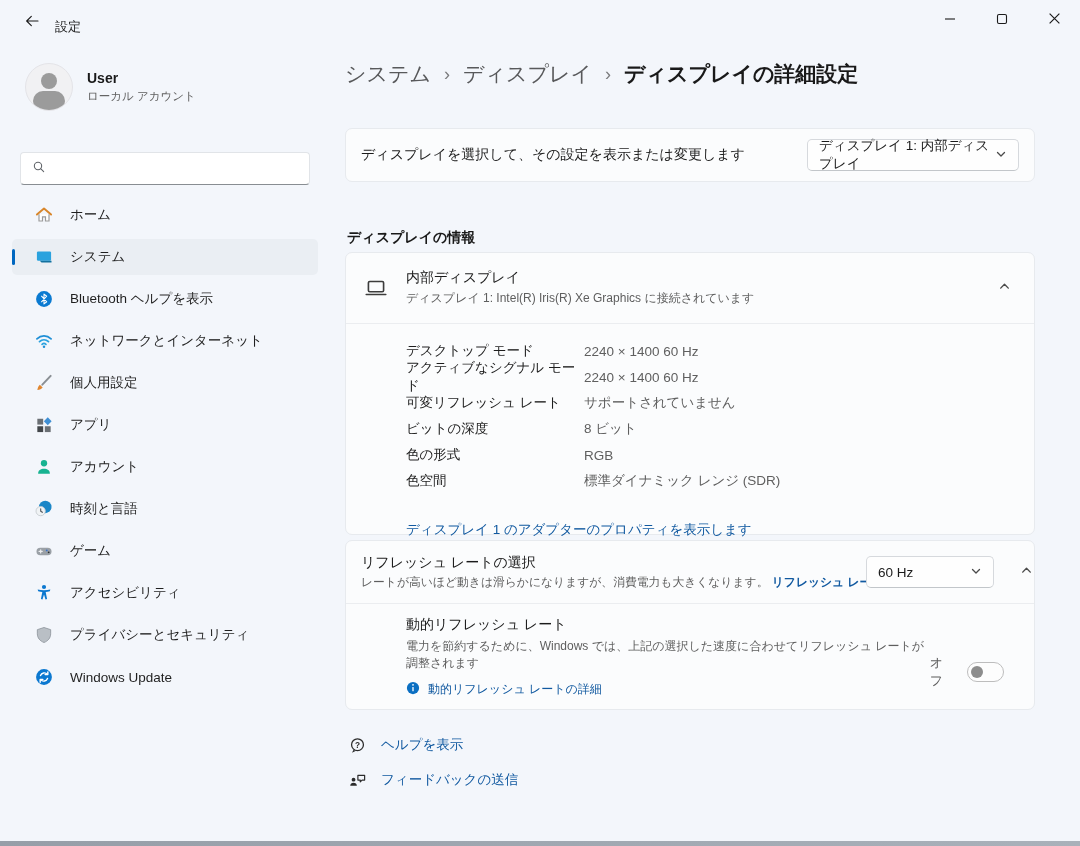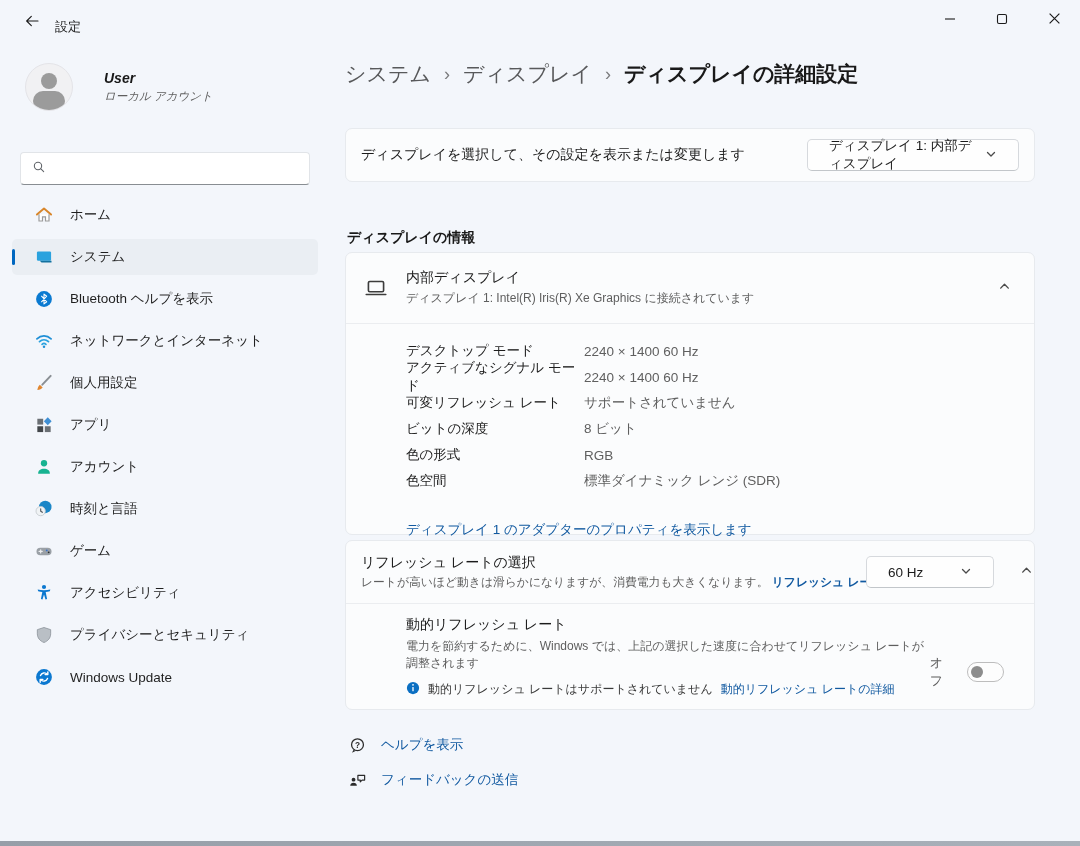--- a/index.html
+++ b/index.html
@@ -15,21 +15,21 @@
   .win-controls { position:absolute; right:0; top:0; height:40px; display:flex; }
   .win-btn { width:52px; height:40px; display:flex; align-items:center; justify-content:center; }
 
   
   .sidebar { position:absolute; top:45px; left:0; width:330px; bottom:5px; }
   .profile { position:absolute; top:18px; left:25px; display:flex; align-items:center; }
   .avatar { width:48px; height:48px; border-radius:50%; background:#f1f1f3; border:1px solid #e4e4e8;
     position:relative; overflow:hidden; }
   .avatar .head { position:absolute; top:9px; left:15px; width:16px; height:16px; border-radius:50%; background:#9b9b9b; }
   .avatar .body { position:absolute; top:27px; left:7px; width:32px; height:20px; border-radius:10px; background:#9b9b9b; }
-  .profile-text { margin-left:31px;font-style:italic; }
+  .profile-text { margin-left:14px; }
   .profile-name { font-size:14px; font-weight:bold; color:#191919; }
   .profile-sub { font-size:11.5px; color:#5f5f5f; margin-top:3px; }
 
   .search-box { position:absolute; top:107px; left:20px; width:290px; height:33px;
     background:#ffffff; border:1px solid #e1e4e8; border-bottom:1px solid #888d92;
     border-radius:4px; display:flex; align-items:center; padding:0 10px; }
   .search-box input { flex:1; border:none; outline:none; font-size:13px; color:#1b1b1b;
     background:transparent; font-family:inherit; }
   .search-box input::placeholder { color:#5f6368; }
 
@@ -50,21 +50,21 @@
   .crumb-current { color:#191919; font-weight:600; }
 
   .card { position:absolute; left:0; width:690px; background:#fbfcfd;
     border:1px solid #e7eaee; border-radius:7px; }
   .card-select { top:83px; height:54px; display:flex; align-items:center;
     justify-content:space-between; padding:0 15px; }
   .card-select-label { font-size:14px; color:#1b1b1b; }
 
   .dropdown { background:#fefefe; border:1px solid #d6d9dd; border-bottom-color:#c2c6ca;
     border-radius:5px; height:32px; display:flex; align-items:center; justify-content:space-between;
-    padding:0 21px; font-size:13.5px; color:#1b1b1b; cursor:pointer; }
+    padding:0 11px; font-size:13.5px; color:#1b1b1b; cursor:pointer; }
   .dd-display { width:212px; }
   .dd-hz { width:128px; }
 
   .section-title { position:absolute; top:184px; left:2px; font-size:14px; font-weight:bold; color:#191919; }
 
   .card-info { top:207px; height:283px; }
   .info-header { height:70px; display:flex; align-items:center; padding:0 15px; }
   .info-icon { width:30px; height:30px; display:flex; align-items:center; justify-content:center; }
   .info-titles { margin-left:15px; flex:1; }
   .info-title { font-size:14px; color:#1b1b1b; }
@@ -385,21 +385,20 @@
         <div class="dyn-title">動的リフレッシュ レート</div>
         <div class="dyn-desc">電力を節約するために、Windows では、上記の選択した速度に合わせてリフレッシュ レートが調整されます</div>
         <div class="dyn-info">
           <span>
             <svg width="14" height="14" viewBox="0 0 16 16">
                 <circle cx="8" cy="8" r="7" fill="#0b6fc2"></circle>
                 <rect x="7.25" y="6.8" width="1.5" height="5" rx="0.75" fill="#ffffff"></rect>
                 <circle cx="8" cy="4.4" r="1" fill="#ffffff"></circle>
               </svg>
           </span>
-          <span class="dyn-status">動的リフレッシュ レートはサポートされていません</span>
           <span class="link" style="font-size:12px;">動的リフレッシュ レートの詳細</span>
         </div>
       </div>
       <div class="toggle-wrap">
         <span class="toggle-label">オフ</span>
         <div class="toggle">
             <div class="knob"></div>
           </div>
       </div>
     </div>

